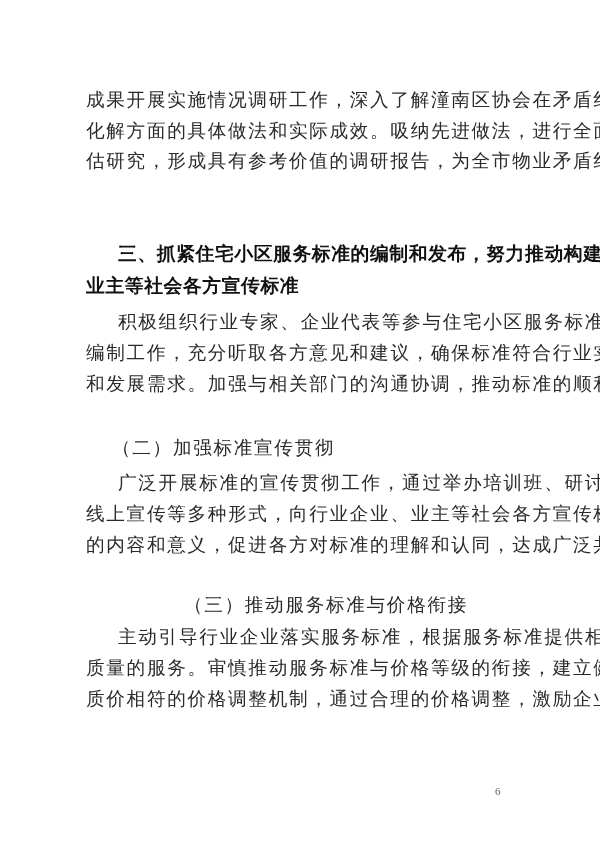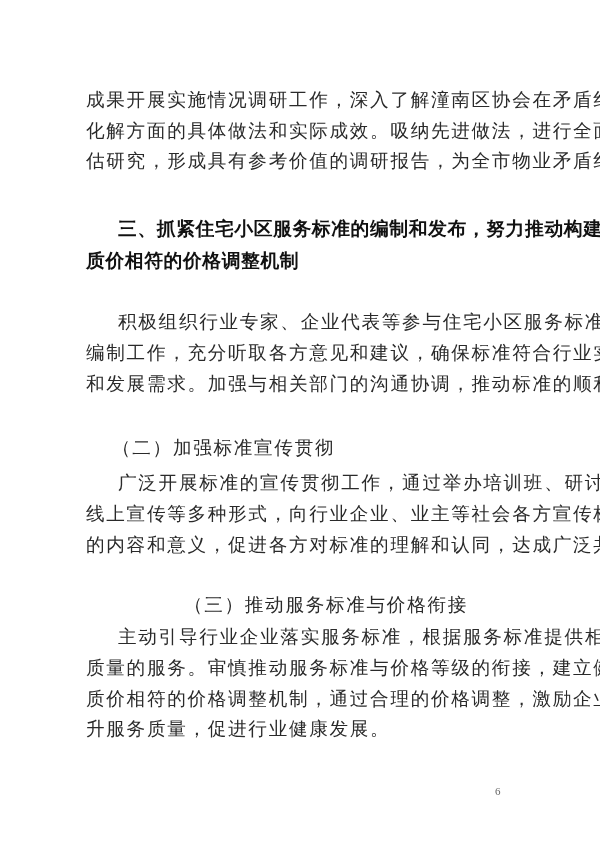--- a/index.html
+++ b/index.html
@@ -32,52 +32,52 @@
     letter-spacing: 1.7px;
   }
   .line.indent { left: 118px; width: 396px; }
   .line.sub { left: 118px; }
   .line.heading {
     font-family: "DejaVu Sans", "Liberation Sans", sans-serif;
     font-weight: bold;
     color: #111111;
     letter-spacing: 0.6px;
     font-size: 18.8px;
+    margin-top: 25px;
   }
   .page-number {
     position: absolute;
     left: 495px;
     top: 785px;
     font-family: "Liberation Serif", serif;
     font-size: 11px;
     color: #666666;
   }
 </style>
 </head>
 <body>
 
 <div class="page">
 
   <div class="line" style="top:85px">成果开展实施情况调研工作，深入了解潼南区协会在矛盾纠纷</div>
   <div class="line" style="top:116px">化解方面的具体做法和实际成效。吸纳先进做法，进行全面评</div>
   <div class="line" style="top:146px">估研究，形成具有参考价值的调研报告，为全市物业矛盾纠纷</div>
 
   <div class="line indent heading" style="top:214px">三、抓紧住宅小区服务标准的编制和发布，努力推动构建</div>
-  <div class="line heading" style="top:246px">质价相符的价格调整机制</div>
+  <div class="line heading" style="top:246px">业主等社会各方宣传标准</div>
 
   <div class="line indent" style="top:307px">积极组织行业专家、企业代表等参与住宅小区服务标准的</div>
   <div class="line" style="top:338px">编制工作，充分听取各方意见和建议，确保标准符合行业实际</div>
   <div class="line" style="top:369px">和发展需求。加强与相关部门的沟通协调，推动标准的顺利发</div>
 
   <div class="line sub" style="top:433px; left:112px;">（二）加强标准宣传贯彻</div>
   <div class="line indent" style="top:468px">广泛开展标准的宣传贯彻工作，通过举办培训班、研讨会、</div>
   <div class="line" style="top:499px">线上宣传等多种形式，向行业企业、业主等社会各方宣传标准</div>
   <div class="line" style="top:530px">的内容和意义，促进各方对标准的理解和认同，达成广泛共识。</div>
 
   <div class="line sub" style="top:590px; left:112px;text-align:center;">（三）推动服务标准与价格衔接</div>
   <div class="line indent" style="top:622px">主动引导行业企业落实服务标准，根据服务标准提供相应</div>
   <div class="line" style="top:653px">质量的服务。审慎推动服务标准与价格等级的衔接，建立健全</div>
   <div class="line" style="top:684px">质价相符的价格调整机制，通过合理的价格调整，激励企业提</div>
-  <div class="line" style="top:714px">升服务质量，促进行业健康发展。</div>
 
 
   <div class="page-number">6</div>
 </div>
 
 </body></html>

